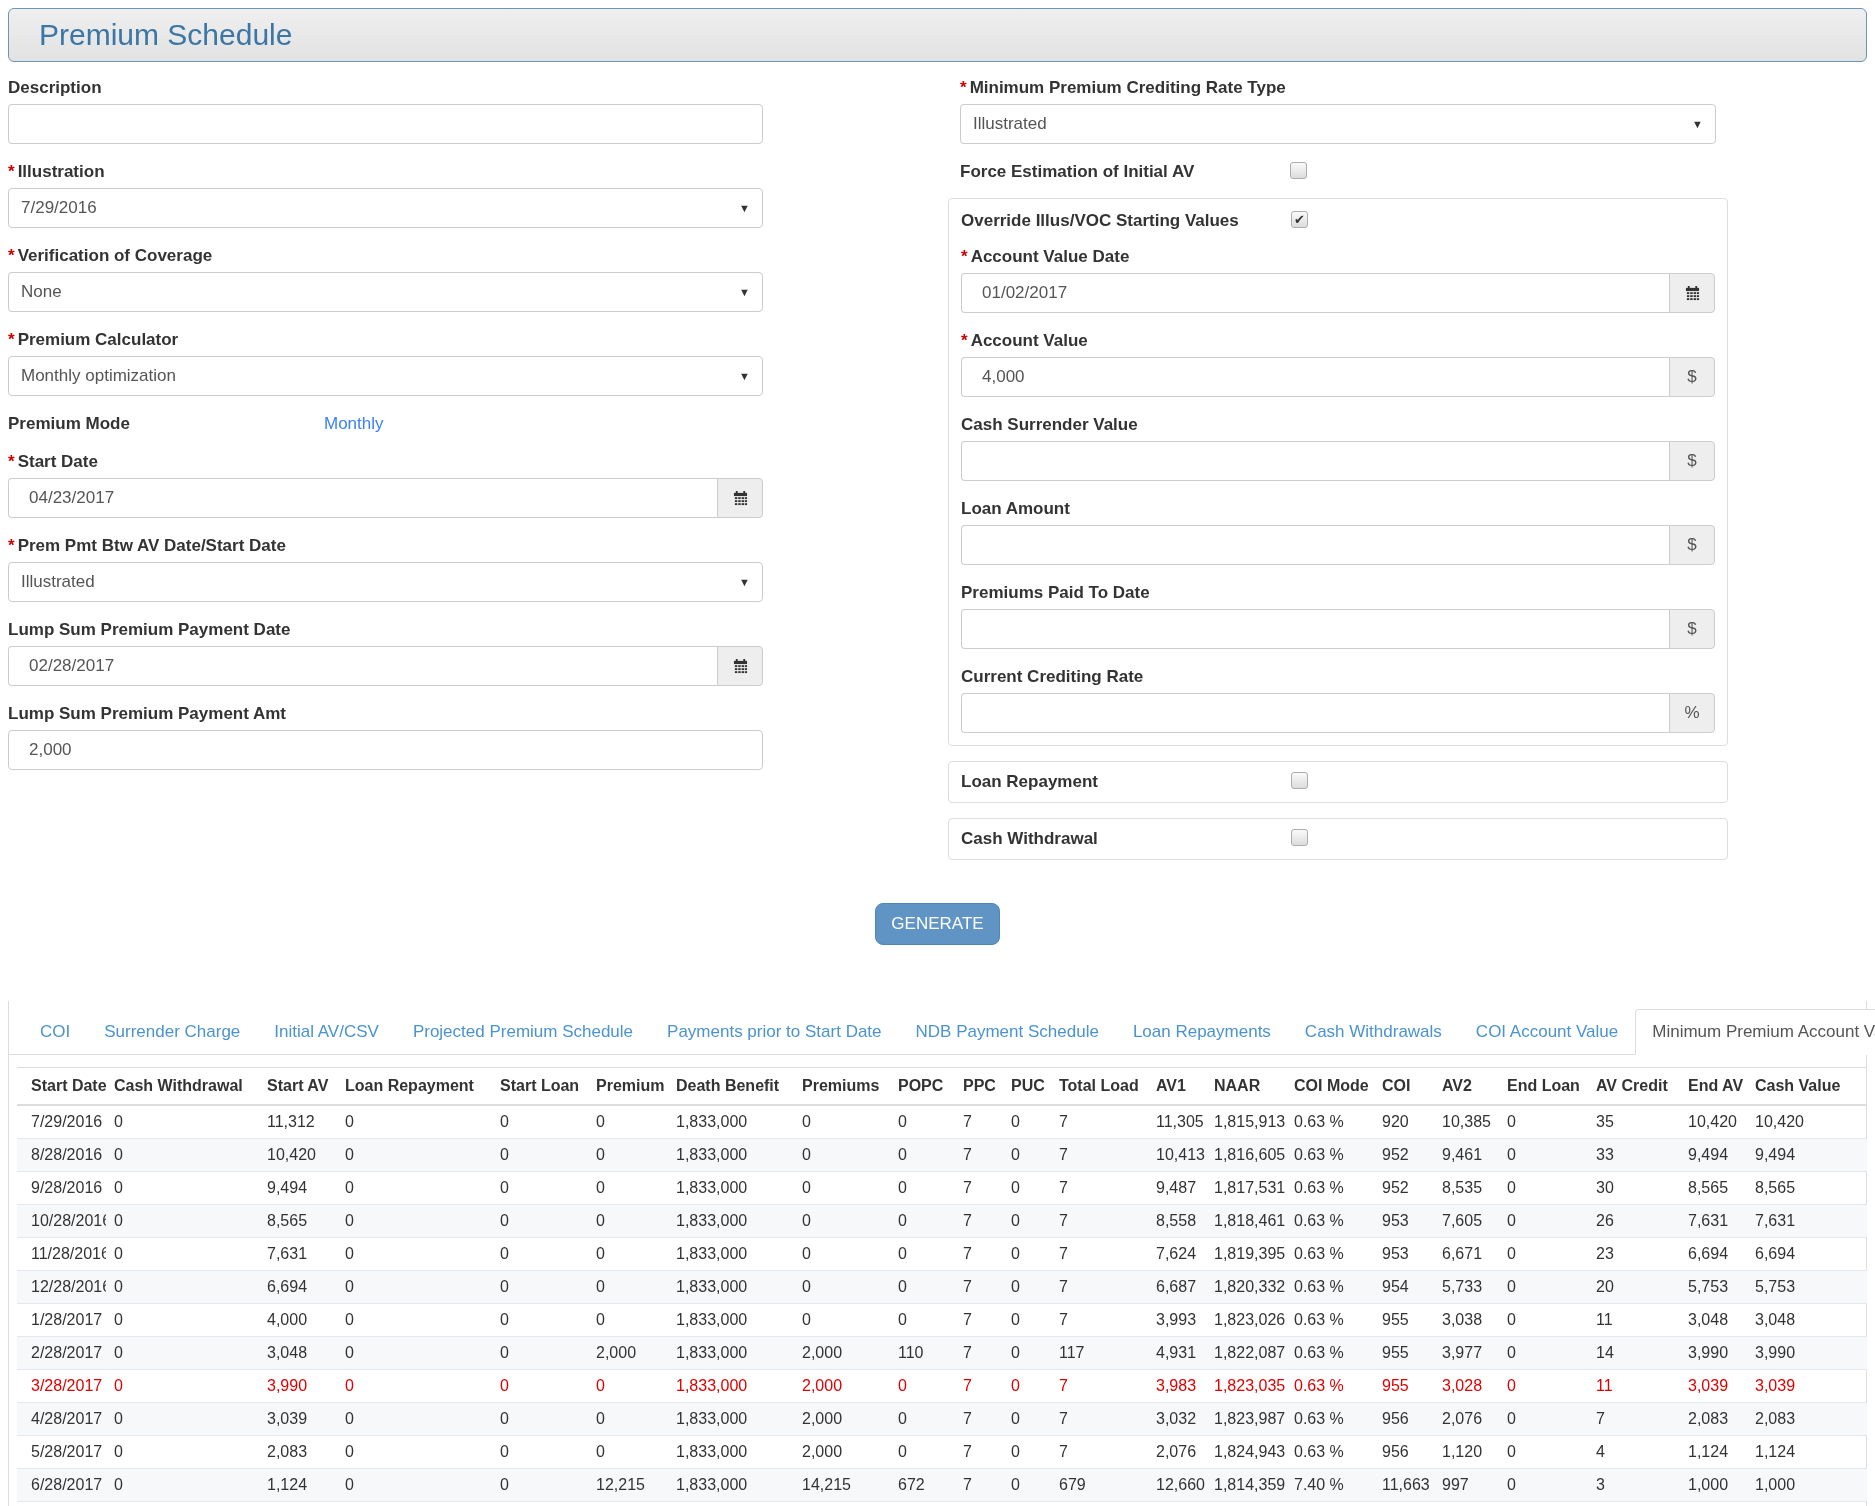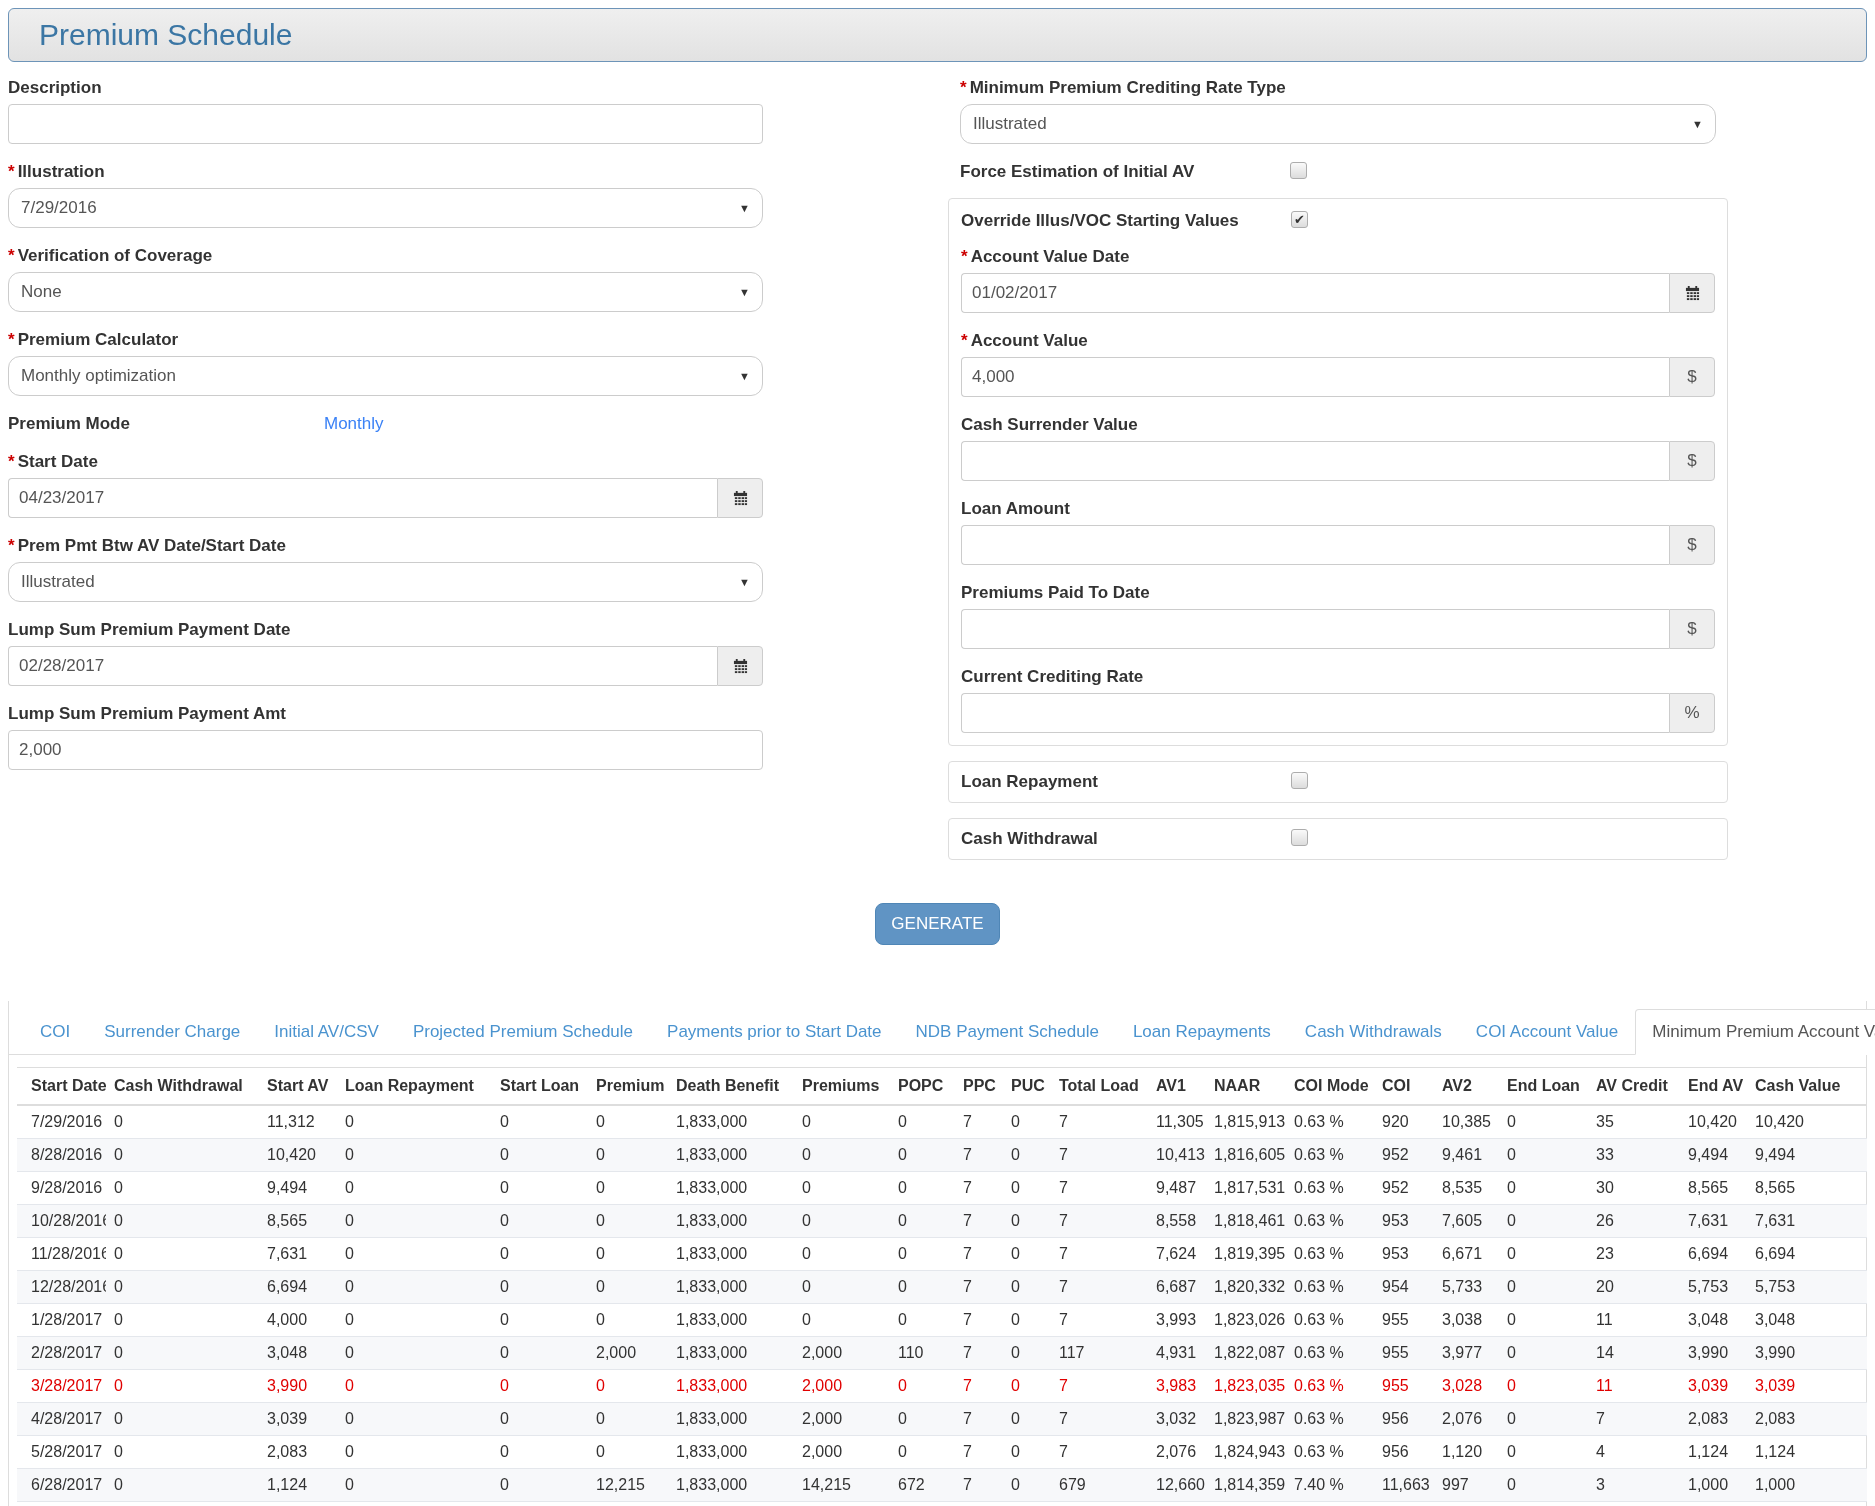--- a/index.html
+++ b/index.html
@@ -15,23 +15,23 @@
   .title-panel{border:1px solid #6d94b8;border-radius:6px;
        background:linear-gradient(#efefef,#e2e2e2);
        padding:9px 30px;font-size:30px;color:var(--accent);}
   .form-area{display:flex;margin-top:16px;}
   .col-left{width:755px;flex:none;}
   .col-right{width:780px;flex:none;margin-left:185px;}
   .fg{margin-bottom:18px;}
   .lbl{display:block;font-weight:700;font-size:17px;margin-bottom:6px;color:#333;}
   .req{color:#c00;margin-right:3px;font-weight:700;}
   .inp{width:100%;height:40px;border:1px solid #ccc;border-radius:4px;
-       font-size:17px;color:#555;padding:8px 10px;background:#fff;outline:none;
+       font-size:17px;color:#555;padding:8px 20px;background:#fff;outline:none;
        font-family:inherit;}
-  .select{width:100%;height:40px;border:1px solid #ccc;border-radius:12px;
+  .select{width:100%;height:40px;border:1px solid #ccc;border-radius:4px;
        font-size:17px;color:#555;padding:8px 12px;background:#fff;
        display:flex;align-items:center;justify-content:space-between;cursor:pointer;}
   .caret{font-size:11px;color:#333;margin-left:8px;}
   .igroup{display:flex;width:100%;}
   .igroup .inp{flex:1;border-top-right-radius:0;border-bottom-right-radius:0;border-right:none;}
   .addon{flex:none;width:46px;height:40px;background:#eee;border:1px solid #ccc;
        border-radius:0 4px 4px 0;display:flex;align-items:center;justify-content:center;
        font-size:17px;color:#555;}
   .btn-addon{cursor:pointer;}
   .static-row{display:flex;align-items:flex-start;margin-bottom:18px;}

